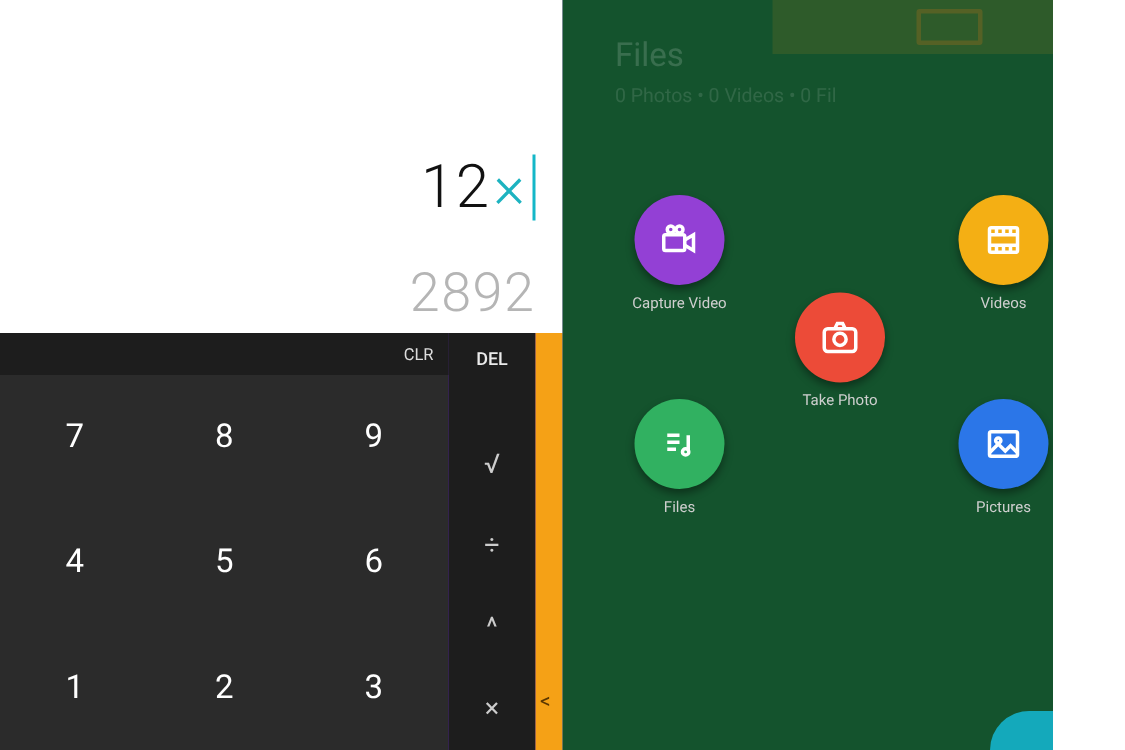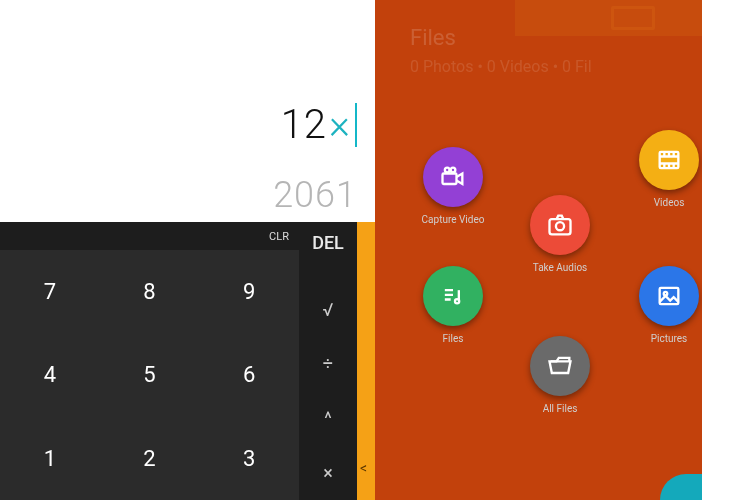--- a/index.html
+++ b/index.html
@@ -8,65 +8,65 @@
   .display { flex: 0 0 222px; background: #fff; display: flex; flex-direction: column; align-items: flex-end; justify-content: flex-end; padding: 0 18px 6px 0; }
   .expr { font-size: 40px; font-weight: 300; letter-spacing: 1px; color: #111; display: flex; align-items: center; }
   .expr .mult { color: #1db3c0; padding: 0 2px; }
   .cursor { width: 2px; height: 44px; background: #14b7c8; margin-left: 2px; }
   .result { font-size: 36px; font-weight: 300; color: #b5b5b5; margin-top: 26px; letter-spacing: 1px; }
   .pad-area { flex: 1; display: flex; }
   .numpad { flex: 1; background: #2b2b2b; display: grid; grid-template-columns: repeat(3,1fr); grid-template-rows: 28px repeat(3,1fr); }
   .clr-row { grid-column: 1 / span 3; background: #1d1d1d; display: flex; justify-content: flex-end; align-items: center; padding-right: 10px; font-size: 11px; color: #ddd; padding-left: 18px; }
   .numkey { display: flex; align-items: center; justify-content: center; color: #fff; font-size: 22px; font-weight: 400; cursor: pointer; }
   .opcol { width: 58px; background: #1d1d1d; display: flex; flex-direction: column; }
-  .opcol .del { flex: 0 0 60px; display: flex; align-items: flex-start; justify-content: center; padding-top: 10px; color: #eaeaea; font-size: 18px; font-weight: 500; cursor: pointer; }
+  .opcol .del { flex: 0 0 60px; display: flex; align-items: flex-start; justify-content: center; padding-top: 10px; color: #eaeaea; font-size: 12px; font-weight: 500; cursor: pointer; }
   .opcol .op { flex: 1; display: flex; align-items: center; justify-content: center; color: #ccc; font-size: 18px; cursor: pointer; }
   .expand { width: 18px; background: #f5a116; position: relative; cursor: pointer; }
   .expand .chev { position: absolute; bottom: 24px; left: 3px; color: #5a3600; font-size: 14px; }
 
-  .right { width: 327px; height: 500px; background: #c2410c; position: relative; overflow: hidden; }
+  .right { width: 327px; height: 500px; background: #14532d; position: relative; overflow: hidden; }
   .dim-card { position: absolute; left: 140px; top: 0; width: 235px; height: 36px; background: rgba(242,154,26,0.12); display: flex; align-items: center; justify-content: center; }
   .dim-card-inner { width: 44px; height: 24px; border: 3px solid rgba(228,120,21,0.22); border-radius: 2px; }
   .files-title { position: absolute; left: 35px; top: 25px; color: rgba(255,255,255,0.16); font-size: 22px; }
-  .files-sub { position: absolute; left: 35px; top: 57px; color: rgba(255,255,255,0.12); font-size: 16px; text-align: right; }
+  .files-sub { position: absolute; left: 35px; top: 57px; color: rgba(255,255,255,0.12); font-size: 13px; text-align: right; }
 
   .opt { position: absolute; width: 80px; text-align: center; }
   .bubble { width: 60px; height: 60px; border-radius: 50%; margin: 0 auto; display: flex; align-items: center; justify-content: center; box-shadow: 0 3px 6px rgba(0,0,0,0.4); cursor: pointer; }
   .bubble svg { width: 28px; height: 28px; stroke: #fff; fill: none; stroke-width: 2; }
   .opt .lbl { color: #cfcfcf; font-size: 10px; margin-top: 7px; }
 
   .c-doc { background: #18b6c6; } 
   .c-cap { background: #9340d5; }
   .c-vid { background: #f4af14; }
   .c-photo { background: #ec4b38; }
   .c-aud { background: #31b161; }
   .c-pic { background: #2b76e8; }
   .c-files { background: #6a6a6a; }
   .fab { position: absolute; right: 0; bottom: 0; width: 42px; height: 26px; background: #14a9bb; border-top-left-radius: 40px; }
 
   
   .p-doc   { left: 145px; top: 55px; }
-  .p-cap   { left: 38px;  top: 147px; }
+  .p-cap   { left: 38px;  top: 130px; }
   .p-vid   { left: 254px; top: 130px; }
   .p-photo { left: 145px; top: 195px; }
   .p-aud   { left: 38px;  top: 266px; }
   .p-pic   { left: 254px; top: 266px; }
   .p-files { left: 145px; top: 336px; }
 </style>
 </head>
 <body>
 
 <div class="left">
   <div class="display">
     <div class="expr">
       <span>12</span>
       <span class="mult">×</span>
       <span class="cursor"></span>
     </div>
-    <div class="result">2061</div>
+    <div class="result">2892</div>
   </div>
   <div class="pad-area">
     <div class="numpad">
       <div class="clr-row">CLR</div>
       <div class="numkey">7</div>
       <div class="numkey">8</div>
       <div class="numkey">9</div>
       <div class="numkey">4</div>
       <div class="numkey">5</div>
       <div class="numkey">6</div>
@@ -118,21 +118,21 @@
   </div>
 
   <div class="opt p-photo">
     <div class="bubble c-photo">
       <svg viewBox="0 0 24 24">
           <rect x="3" y="7" width="18" height="13" rx="2"></rect>
           <path d="M9 7l1.5-3h3L15 7"></path>
           <circle cx="12" cy="13" r="3.5"></circle>
         </svg>
     </div>
-    <div class="lbl">Take Audios</div>
+    <div class="lbl">Take Photo</div>
   </div>
 
   <div class="opt p-aud">
     <div class="bubble c-aud">
       <svg viewBox="0 0 24 24">
           <path d="M5 7h7M5 11h7M5 15h5"></path>
           <path d="M17 7v9"></path>
           <circle cx="15.5" cy="16.5" r="1.8"></circle>
         </svg>
     </div>
@@ -143,24 +143,15 @@
     <div class="bubble c-pic">
       <svg viewBox="0 0 24 24">
           <rect x="4" y="5" width="16" height="14" rx="1"></rect>
           <circle cx="9" cy="10" r="1.5"></circle>
           <path d="M4 17l5-5 4 4 3-3 4 4"></path>
         </svg>
     </div>
     <div class="lbl">Pictures</div>
   </div>
 
-  <div class="opt p-files">
-    <div class="bubble c-files">
-      <svg viewBox="0 0 24 24">
-          <path d="M4 8h5l2-3h9v3"></path>
-          <path d="M3 8h18l-2 10H5z"></path>
-        </svg>
-    </div>
-    <div class="lbl">All Files</div>
-  </div>
 
   <div class="fab"></div>
 </div>
 
 </body></html>

